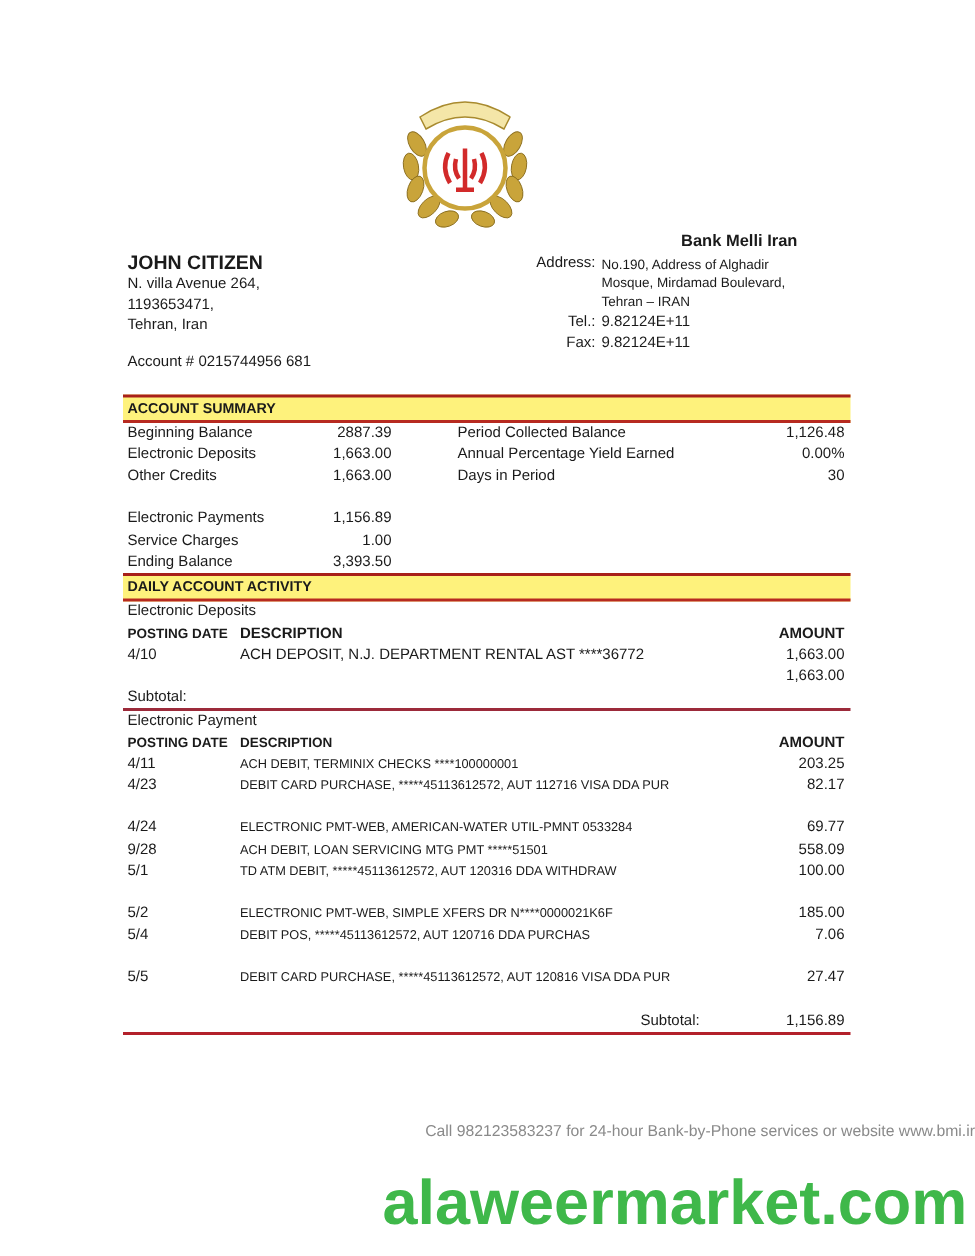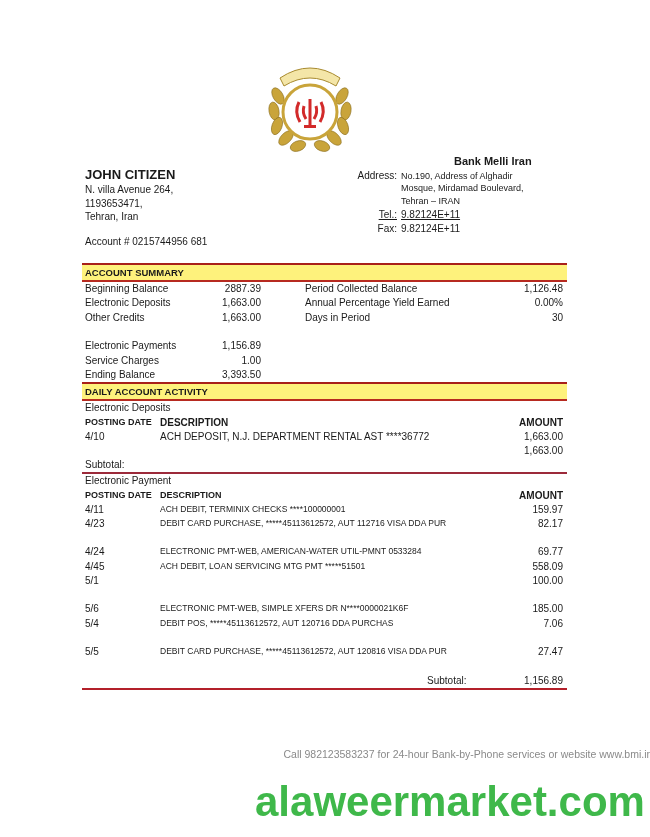--- a/index.html
+++ b/index.html
@@ -96,21 +96,21 @@
     <span class="val">No.190, Address of Alghadir</span>
   </div>
   <div class="row" style="top:27px;">
     <span class="lbl"></span>
     <span class="val">Mosque, Mirdamad Boulevard,</span>
   </div>
   <div class="row" style="top:40px;">
     <span class="lbl"></span>
     <span class="val">Tehran – IRAN</span>
   </div>
-  <div class="row" style="top:54px;text-decoration:underline;">
+  <div class="row" style="top:54px;">
     <span class="lbl">Tel.:</span>
     <span>9.82124E+11</span>
   </div>
   <div class="row" style="top:68px;">
     <span class="lbl">Fax:</span>
     <span>9.82124E+11</span>
   </div>
 </div>
 
 <div class="section-bar" style="top:263px;">ACCOUNT SUMMARY</div>
@@ -168,43 +168,44 @@
 <div class="sub-label" style="top:475px;">Electronic Payment</div>
 <div class="col-head small" style="top:490px;">
   <span class="d">POSTING DATE</span>
   <span class="desc">DESCRIPTION</span>
   <span class="a">AMOUNT</span>
 </div>
 
 <div class="tx small" style="top:504px;">
   <span class="d">4/11</span>
   <span class="desc">ACH DEBIT, TERMINIX CHECKS ****100000001</span>
-  <span class="a">159.97</span>
+  <span class="a">203.25</span>
 </div>
 <div class="tx small" style="top:518px;">
   <span class="d">4/23</span>
   <span class="desc">DEBIT CARD PURCHASE, *****45113612572, AUT 112716 VISA DDA PUR</span>
   <span class="a">82.17</span>
 </div>
 <div class="tx small" style="top:546px;">
   <span class="d">4/24</span>
   <span class="desc">ELECTRONIC PMT-WEB, AMERICAN-WATER UTIL-PMNT 0533284</span>
   <span class="a">69.77</span>
 </div>
 <div class="tx small" style="top:561px;">
-  <span class="d">4/45</span>
+  <span class="d">9/28</span>
   <span class="desc">ACH DEBIT, LOAN SERVICING MTG PMT *****51501</span>
   <span class="a">558.09</span>
 </div>
 <div class="tx small" style="top:575px;">
   <span class="d">5/1</span>
+  <span class="desc">TD ATM DEBIT, *****45113612572, AUT 120316 DDA WITHDRAW</span>
   <span class="a">100.00</span>
 </div>
 <div class="tx small" style="top:603px;">
-  <span class="d">5/6</span>
+  <span class="d">5/2</span>
   <span class="desc">ELECTRONIC PMT-WEB, SIMPLE XFERS DR N****0000021K6F</span>
   <span class="a">185.00</span>
 </div>
 <div class="tx small" style="top:618px;">
   <span class="d">5/4</span>
   <span class="desc">DEBIT POS, *****45113612572, AUT 120716 DDA PURCHAS</span>
   <span class="a">7.06</span>
 </div>
 <div class="tx small" style="top:646px;text-decoration:underline;">
   <span class="d">5/5</span>

